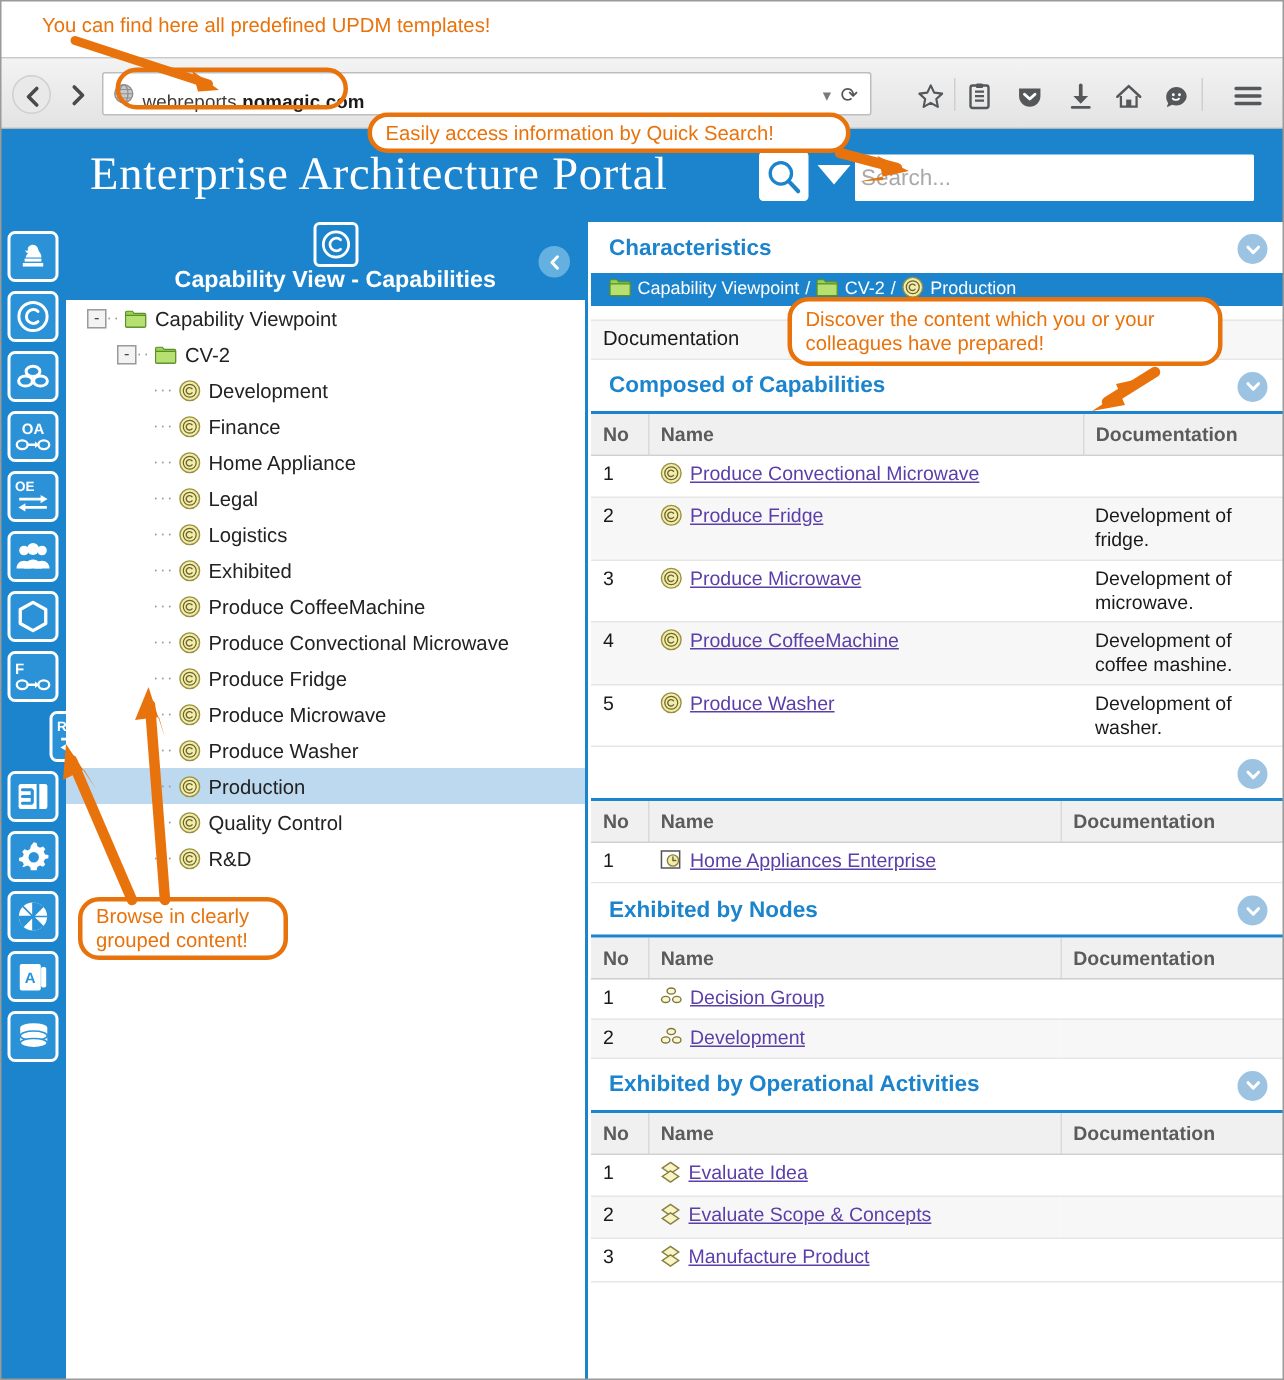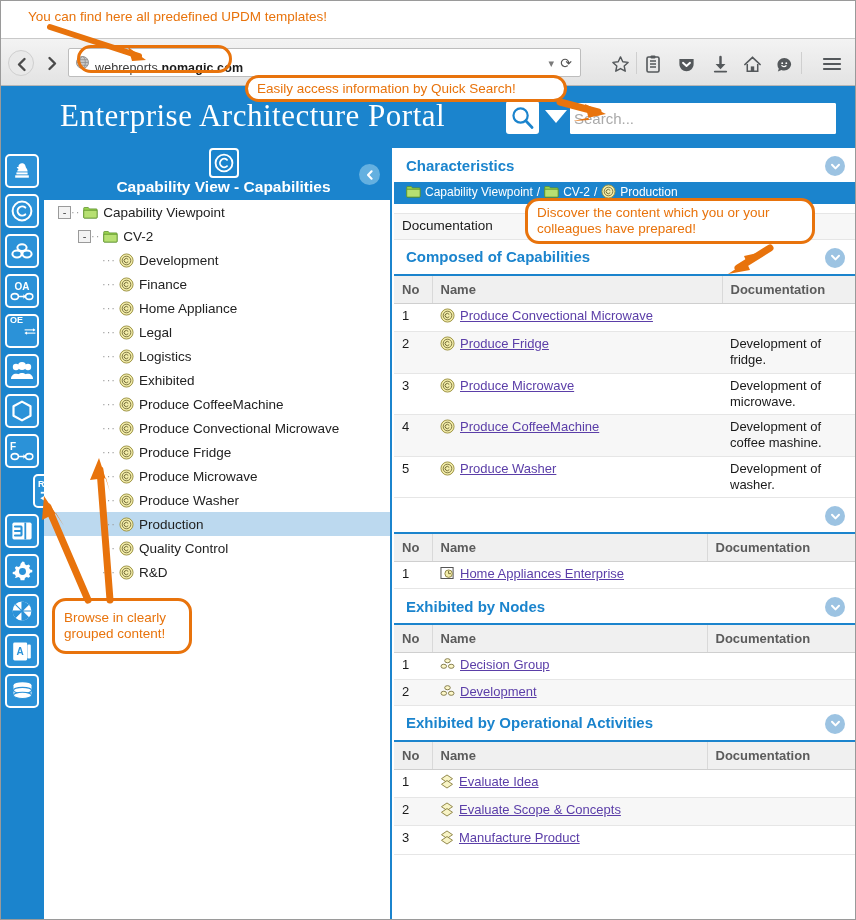--- a/index.html
+++ b/index.html
@@ -314,21 +314,21 @@
   </div>
   <div class="rail-icon" style="top:126px;flex-direction:column;">
     <span style="font-size:10px;font-weight:bold;line-height:10px;">OA</span>
     <svg width="24" height="9" viewBox="0 0 26 10">
         <ellipse cx="5" cy="5" rx="4" ry="3.2" fill="none" stroke="#fff" stroke-width="1.7"></ellipse>
         <ellipse cx="21" cy="5" rx="4" ry="3.2" fill="none" stroke="#fff" stroke-width="1.7"></ellipse>
         <path d="M9.3 5h6.5" stroke="#fff" stroke-width="1.7"></path>
         <path d="M14.5 2.6 L17.6 5 L14.5 7.4z" fill="#fff"></path>
       </svg>
   </div>
-  <div class="rail-icon" style="top:166px;flex-direction:row;">
+  <div class="rail-icon" style="top:166px;flex-direction:column;">
     <span style="font-size:9px;font-weight:bold;line-height:9px;align-self:flex-start;margin-left:3px;">OE</span>
     <svg width="24" height="13" viewBox="0 0 26 14">
         <path d="M3 4 H21" stroke="#fff" stroke-width="2"></path>
         <path d="M18.5 1 L23.5 4 L18.5 7z" fill="#fff"></path>
         <path d="M23 10 H5" stroke="#fff" stroke-width="2"></path>
         <path d="M7.5 7 L2.5 10 L7.5 13z" fill="#fff"></path>
       </svg>
   </div>
   <div class="rail-icon" style="top:206px;">
     <svg width="24" height="20" viewBox="0 0 24 20">
@@ -932,21 +932,21 @@
     </div>
 </div>
 
 <div class="ring" style="left:77px;top:45px;width:155px;height:28px;border-radius:15px;"></div>
 
 <div class="callout" style="left:245px;top:75px;width:322px;height:27px;display:flex;align-items:center;">Easily access information by Quick Search!</div>
 
 <div class="callout" style="left:525px;top:198px;width:290px;height:46px;display:flex;align-items:center;white-space:pre-line;">Discover the content which you or your
 colleagues have prepared!</div>
 
-<div class="callout" style="left:52px;top:598px;width:140px;height:56px;display:flex;align-items:center;white-space:pre-line;">Browse in clearly
+<div class="callout" style="left:52px;top:598px;width:140px;height:42px;display:flex;align-items:center;white-space:pre-line;">Browse in clearly
 grouped content!</div>
 
 <svg class="arrows">
 
   <path d="M50 27 L 139 56" stroke="#E8730C" stroke-width="6" fill="none" stroke-linecap="round"></path>
   <path d="M146 60 L128 47 L132 61 L119 62 Z" fill="#E8730C"></path>
 
   <path d="M560 102 L 598 112" stroke="#E8730C" stroke-width="7" fill="none" stroke-linecap="round"></path>
   <path d="M606 114 L585 104 L589 120 L573 121 Z" fill="#E8730C"></path>
 

